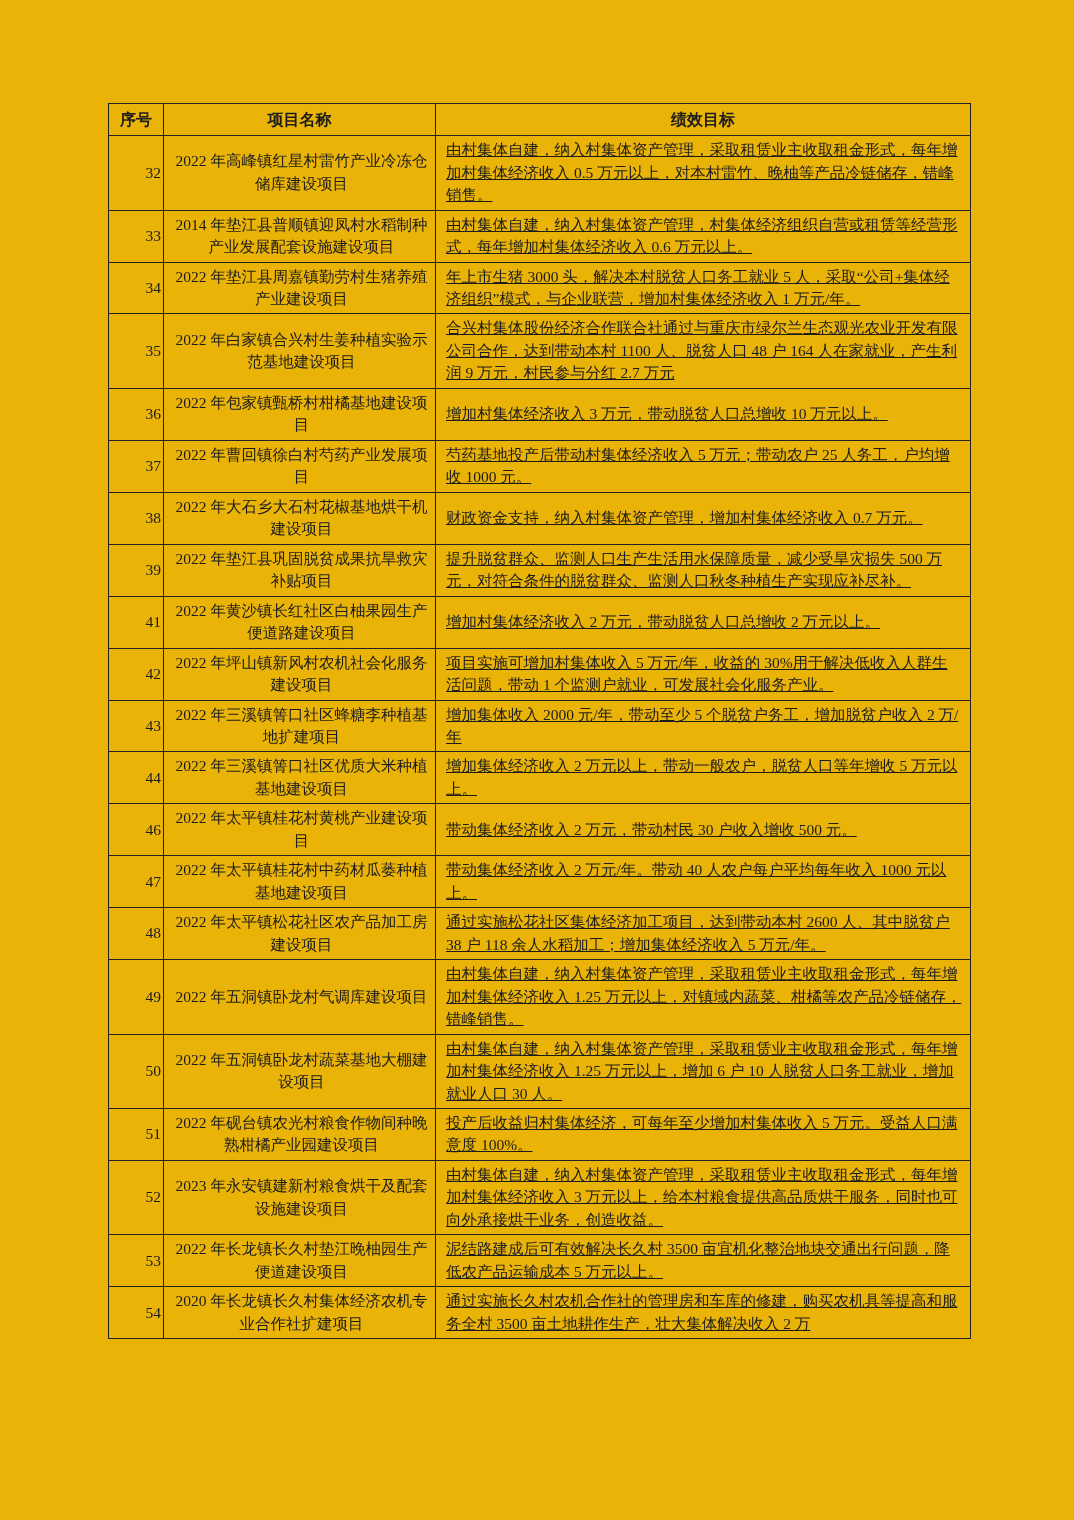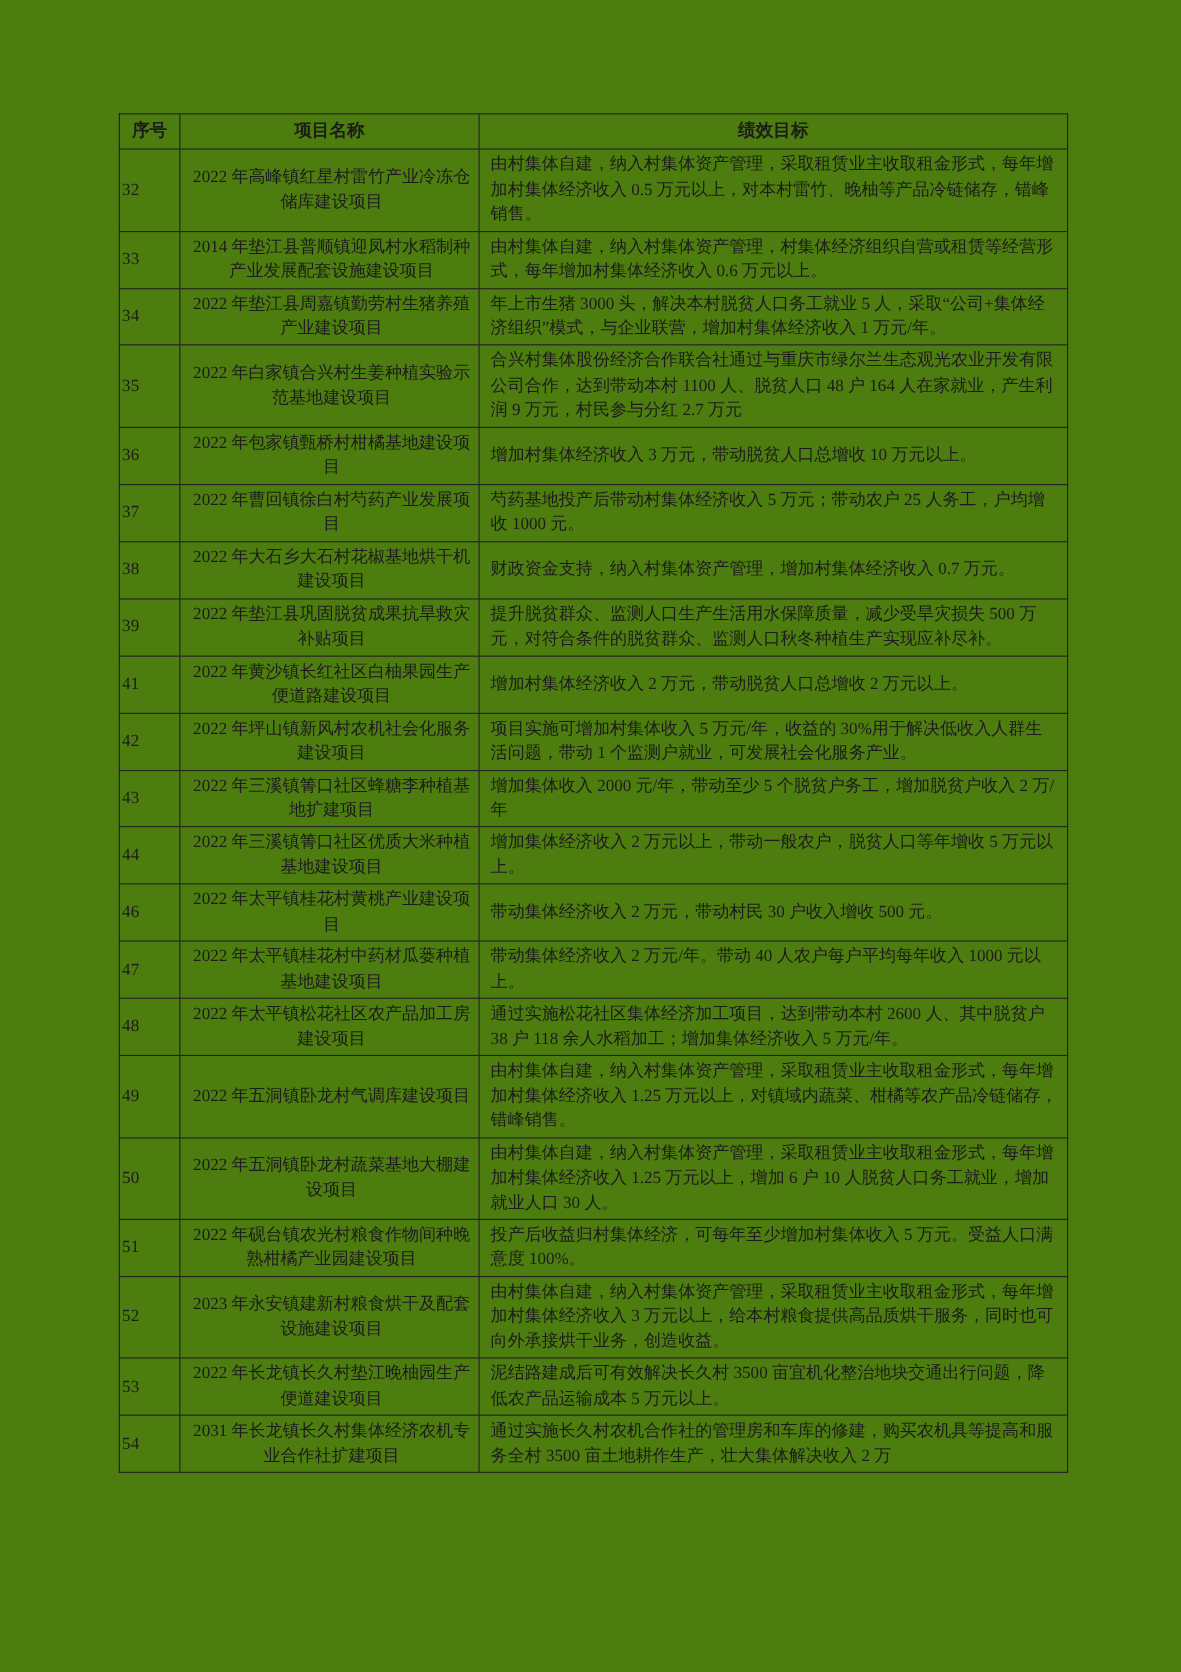--- a/index.html
+++ b/index.html
@@ -5,21 +5,21 @@
   * { margin: 0; padding: 0; box-sizing: border-box; }
   html, body { background: #ffffff; }
   body {
     font-family: "Liberation Serif", "DejaVu Serif", serif;
     color: #1c1c1c;
   }
   .page {
     position: relative;
     width: 1074px;
     height: 1520px;
-    background: #4d7c0f;
+    background: #eab308;
     overflow: hidden;
   }
   table.projects {
     position: absolute;
     left: 108px;
     top: 103px;
     width: 862px;
     border-collapse: collapse;
     table-layout: fixed;
     font-size: 15.5px;
@@ -34,30 +34,31 @@
   table.projects th {
     font-weight: bold;
     text-align: center;
     padding: 4px 2px;
     font-size: 16px;
   }
   col.c-no     { width: 55px; }
   col.c-name   { width: 272px; }
   col.c-target { width: 535px; }
   td.num {
-    text-align: left;
+    text-align: right;
     padding: 3px 2px;
   }
   td.name {
     text-align: center;
     padding: 3px 6px 3px 10px;
   }
   td.target {
     text-align: left;
     padding: 3px 8px 3px 10px;
+    text-decoration: underline;
   }
 </style>
 </head>
 <body>
 
 <div class="page">
   <table class="projects">
     <colgroup>
       <col class="c-no">
       <col class="c-name">
@@ -166,18 +167,18 @@
           <td class="name">2023 年永安镇建新村粮食烘干及配套设施建设项目</td>
           <td class="target">由村集体自建，纳入村集体资产管理，采取租赁业主收取租金形式，每年增加村集体经济收入 3 万元以上，给本村粮食提供高品质烘干服务，同时也可向外承接烘干业务，创造收益。</td>
         </tr>
         <tr>
           <td class="num">53</td>
           <td class="name">2022 年长龙镇长久村垫江晚柚园生产便道建设项目</td>
           <td class="target">泥结路建成后可有效解决长久村 3500 亩宜机化整治地块交通出行问题，降低农产品运输成本 5 万元以上。</td>
         </tr>
         <tr>
           <td class="num">54</td>
-          <td class="name">2031 年长龙镇长久村集体经济农机专业合作社扩建项目</td>
+          <td class="name">2020 年长龙镇长久村集体经济农机专业合作社扩建项目</td>
           <td class="target">通过实施长久村农机合作社的管理房和车库的修建，购买农机具等提高和服务全村 3500 亩土地耕作生产，壮大集体解决收入 2 万</td>
         </tr>
       </tbody>
   </table>
 </div>
 
 </body></html>

